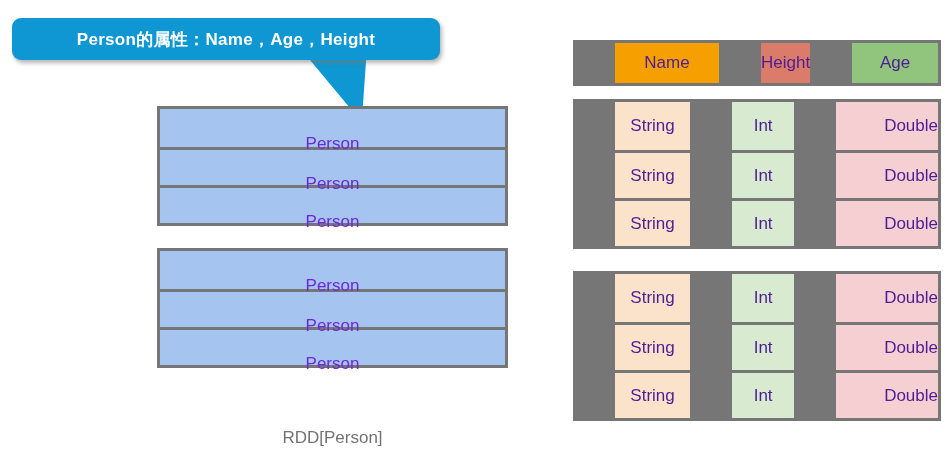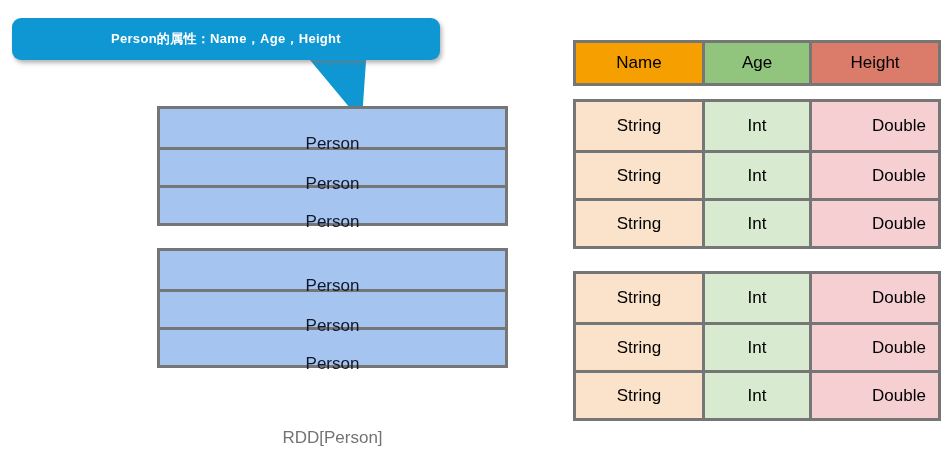--- a/index.html
+++ b/index.html
@@ -42,21 +42,21 @@
     height: 42px;
     background: #0E97D2;
     border-radius: 9px;
     box-shadow: 2px 3px 4px rgba(120,120,120,0.55);
     display: flex;
     align-items: center;
     justify-content: center;
   }
   #callout-text {
     color: #ffffff;
-    font-size: 13px;
+    font-size: 17px;
     font-weight: bold;
     letter-spacing: 0.3px;
     white-space: nowrap;
   }
 
   
   #rdd-col {
     position: absolute;
     left: 157px;
     top: 106px;
@@ -76,21 +76,21 @@
     display: flex;
     align-items: center;
     justify-content: center;
     box-sizing: border-box;
   }
   .rdd-row + .rdd-row {
     border-top: 3px solid #767676;
   }
   .rdd-row span {
     font-size: 17px;
-    color: #0f172a;
+    color: #6d28d9;
     margin-top: 32px;
   }
 
   
   #df-col {
     position: absolute;
     left: 573px;
     top: 40px;
     width: 368px;
   }
@@ -107,22 +107,23 @@
     box-sizing: border-box;
   }
   .df-row + .df-row {
     border-top: 3px solid #767676;
   }
   .df-cell {
     display: flex;
     align-items: center;
     justify-content: center;
     font-size: 17px;
-    color: #000000;
-    box-sizing: border-box;
+    color: #4c1d95;
+    box-sizing: border-box;
+    margin-left: 39px;
   }
   .df-cell + .df-cell {
     border-left: 3px solid #767676;
   }
   .col-name   { width: 126px; }
   .col-age    { width: 107px; }
   .col-height { flex: 1; }
 
   .hdr-name   { background: #F5A000; }
   .hdr-age    { background: #91C57D; }
@@ -179,22 +180,22 @@
           <span>Person</span>
         </div>
     </div>
   </div>
 
   <div id="df-col">
 
     <div class="df-block df-gap-head">
       <div class="df-row hdr-row">
         <div class="df-cell col-name hdr-name">Name</div>
+        <div class="df-cell col-height hdr-height">Height</div>
         <div class="df-cell col-age hdr-age">Age</div>
-        <div class="df-cell col-height hdr-height">Height</div>
       </div>
     </div>
 
     <div class="df-block">
       <div class="df-row">
         <div class="df-cell col-name cell-name">String</div>
         <div class="df-cell col-age cell-age">Int</div>
         <div class="df-cell col-height cell-height">Double</div>
       </div>
       <div class="df-row">

